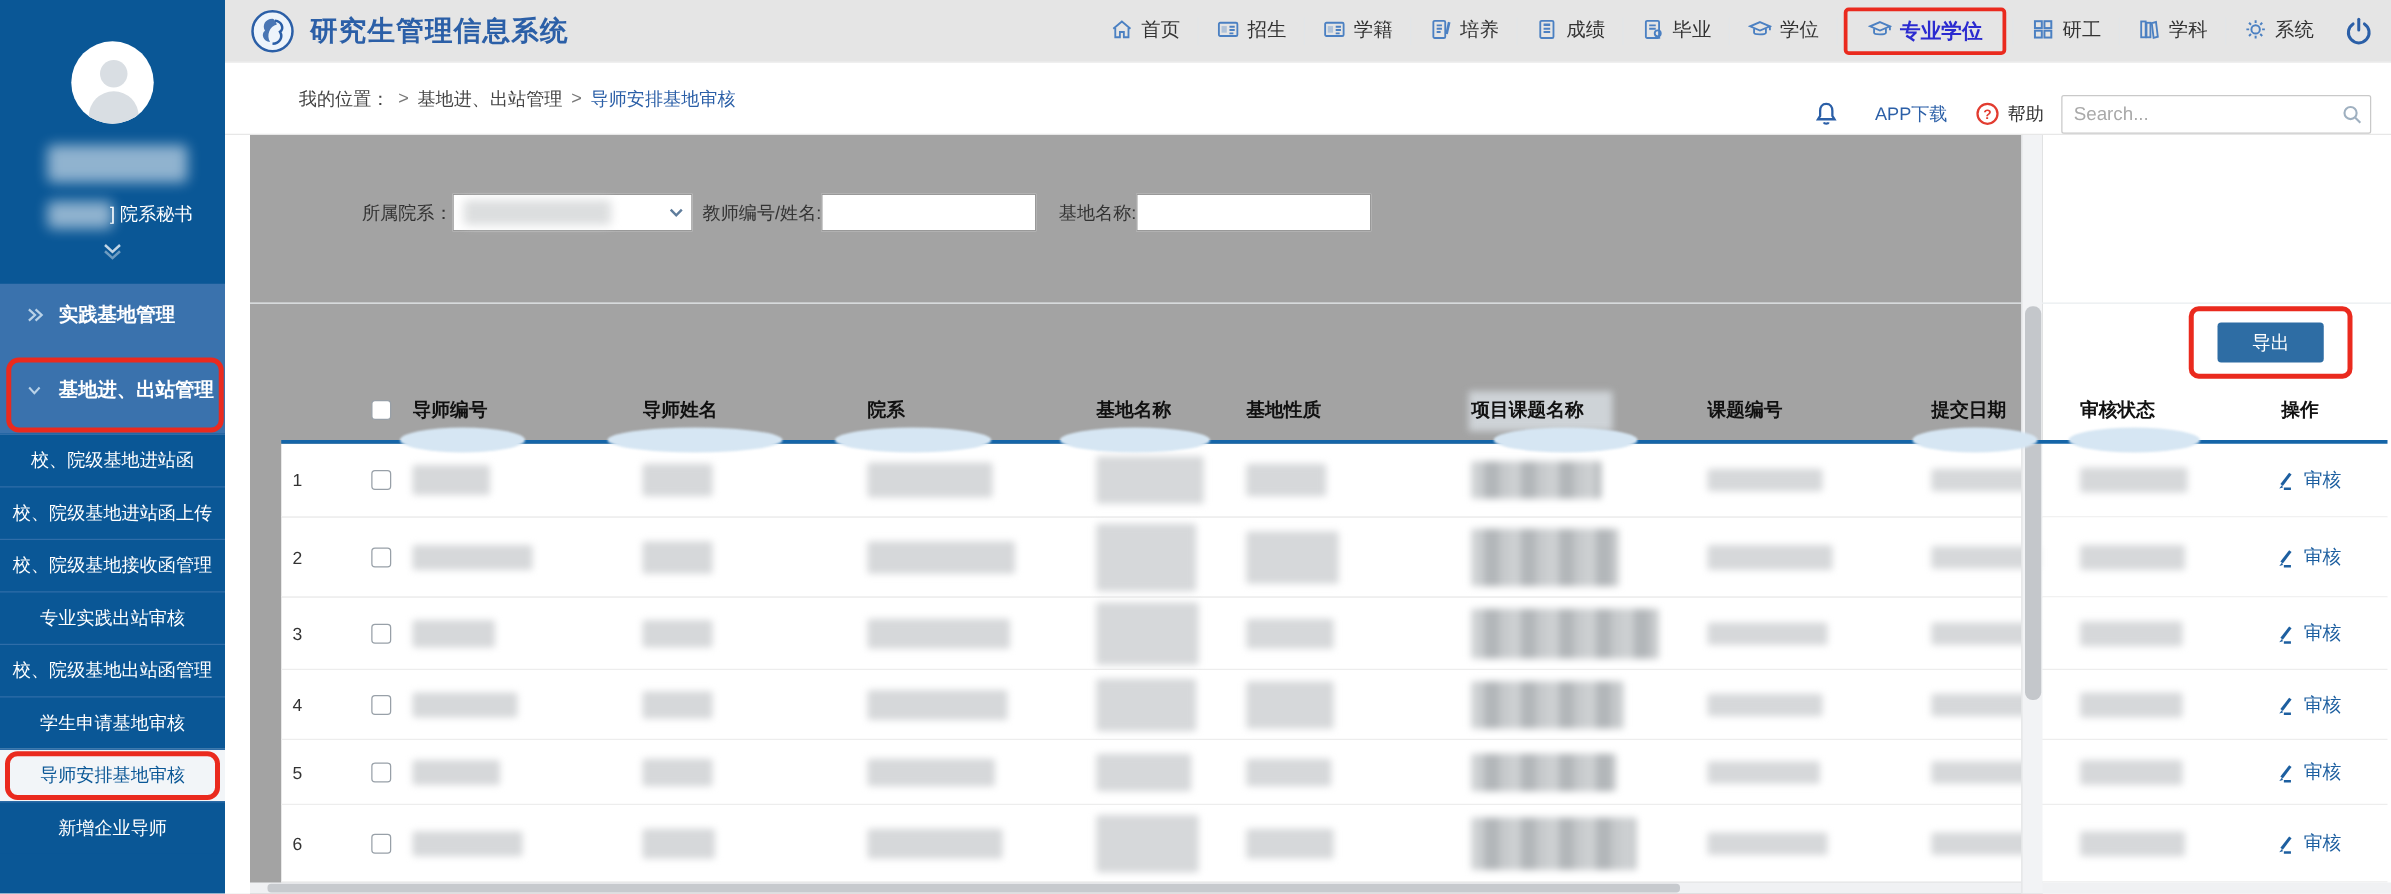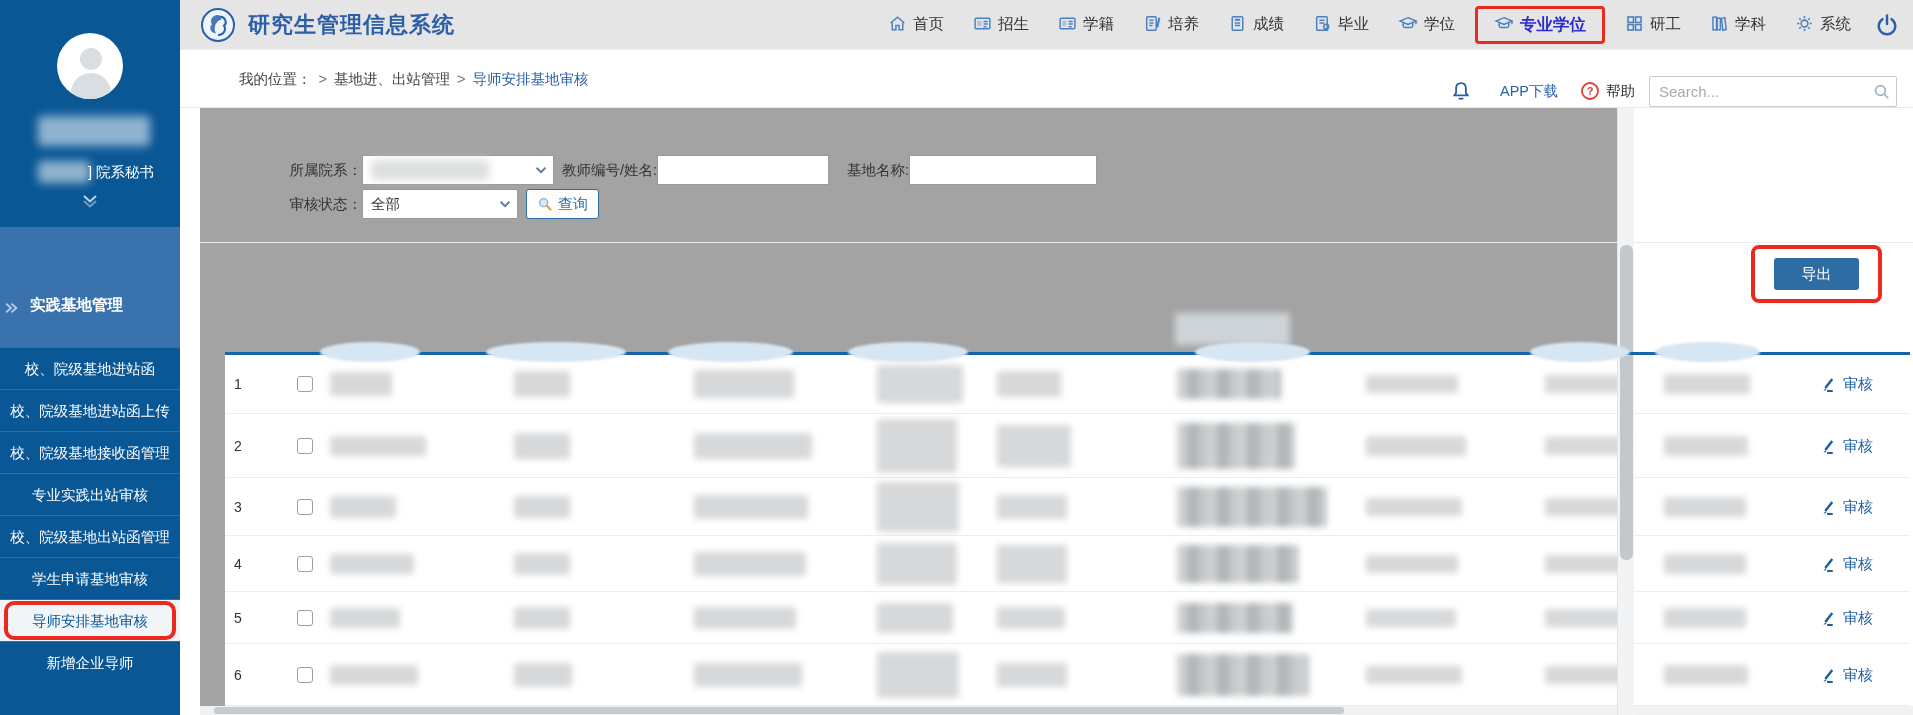--- a/index.html
+++ b/index.html
@@ -8,21 +8,21 @@
 
 
 .sidebar{position:absolute;left:0;top:0;width:180px;height:715px;background:#0a5796;z-index:5;}
 .avatar{position:absolute;left:57px;top:33px;width:66px;height:66px;background:#fff;border-radius:50%;overflow:hidden;}
 .avatar .head{position:absolute;left:23px;top:15px;width:22px;height:22px;background:#d9dee3;border-radius:50%;}
 .avatar .shoulders{position:absolute;left:14px;top:40px;width:40px;height:28px;background:#d9dee3;border-radius:20px 20px 0 0;}
 .sb-blob{position:absolute;background:rgba(255,255,255,.55);filter:blur(5px);border-radius:4px;}
 .role-line{position:absolute;left:88px;top:160px;color:#fff;font-size:14.5px;line-height:24px;white-space:nowrap;}
 .side-chev{position:absolute;left:81px;top:194px;color:rgba(255,255,255,.75);}
 .side-groups{position:absolute;left:0;top:227px;width:180px;height:120px;background:#3a72ad;}
-.side-group{position:relative;height:50px;display:flex;align-items:flex-end;color:#fff;font-size:15.5px;font-weight:bold;padding-left:2px;cursor:pointer;margin-top:39px;}
+.side-group{position:relative;height:50px;display:flex;align-items:center;color:#fff;font-size:15.5px;font-weight:bold;padding-left:19px;cursor:pointer;}
 .side-group.second{height:70px;}
 .side-group .glyph{width:28px;color:#b9d2e8;display:flex;}
 .group-redbox{position:absolute;left:5px;top:9px;right:1px;bottom:1px;border:4px solid #ea2a1e;border-radius:10px;pointer-events:none;}
 .side-sub{position:absolute;left:0;top:347px;width:180px;}
 .side-sub-item{position:relative;height:42px;line-height:42px;text-align:center;color:#fff;font-size:14.5px;background:#0a5796;border-top:1px solid #2f6da8;cursor:pointer;white-space:nowrap;}
 .side-sub-item.active{background:#f2f5f8;color:#0a5796;}
 .sub-redbox{position:absolute;left:4px;top:1px;right:4px;bottom:1px;border:4px solid #ea2a1e;border-radius:10px;pointer-events:none;}
 
 
 .header{position:absolute;left:180px;top:0;width:1733px;height:50px;background:#e5e5e5;border-bottom:1px solid #ececec;display:flex;align-items:center;z-index:4;}
@@ -323,48 +323,43 @@
           <span class="sel-blob"></span>
           <span class="arrow"><svg width="16" height="16" viewBox="0 0 18 18" fill="none" stroke="currentColor" stroke-width="2.2">
                 <path d="M4 6.5 L9 11.5 L14 6.5"></path>
               </svg></span>
         </div>
         <span class="flabel inline">教师编号/姓名:</span>
         <input class="finput" style="width: 172px;" value="">
         <span class="flabel inline2">基地名称:</span>
         <input class="finput" style="width: 188px;" value="">
       </div>
-      <div class="frow">
-        <span class="flabel">审核状态：</span>
-        <div class="fselect" style="width:156px;">
-          <span>全部</span>
-          <span class="arrow"><svg width="16" height="16" viewBox="0 0 18 18" fill="none" stroke="currentColor" stroke-width="2.2">
-                <path d="M4 6.5 L9 11.5 L14 6.5"></path>
-              </svg></span>
-        </div>
-        <button class="query-btn">
-          <span style="display:flex;">
-              <svg width="16" height="16" viewBox="0 0 18 18">
-                <circle cx="7.5" cy="7.5" r="4.5" fill="#d9e9f6" stroke="#8fb3d4" stroke-width="1.5"></circle>
-                <path d="M11 11 L15.2 15.2" stroke="#dca23f" stroke-width="2.4" stroke-linecap="round"></path>
-              </svg>
-            </span>
-          <span>查询</span>
-        </button>
-      </div>
     </div>
 
     <div class="divider"></div>
 
     <div class="export-box">
       <button class="export-btn">导出</button>
     </div>
 
     <div class="gblob" style="left:975px;top:205px;width:115px;height:32px;"></div>
 
+    <div class="thead" id="thead">
+      <span class="cb checkbox"></span>
+    <span class="th" style="left: 105px;">导师编号</span>
+        <span class="th" style="left: 289px;">导师姓名</span>
+        <span class="th" style="left: 469px;">院系</span>
+        <span class="th" style="left: 652px;">基地名称</span>
+        <span class="th" style="left: 772px;">基地性质</span>
+        <span class="th" style="left: 952px;">项目课题名称</span>
+        <span class="th" style="left: 1141px;">课题编号</span>
+        <span class="th" style="left: 1320px;">提交日期</span>
+        <span class="th" style="left: 1439px;">审核状态</span>
+        <span class="th" style="left: 1600px;">操作</span>
+      </div>
     <div class="blueline"></div>
 
     <div class="halo" style="left:120px;width:100px;"></div>
     <div class="halo" style="left:286px;width:140px;"></div>
     <div class="halo" style="left:468px;width:125px;"></div>
     <div class="halo" style="left:648px;width:120px;"></div>
     <div class="halo" style="left:995px;width:115px;"></div>
     <div class="halo" style="left:1330px;width:100px;"></div>
     <div class="halo" style="left:1455px;width:105px;"></div>
 

